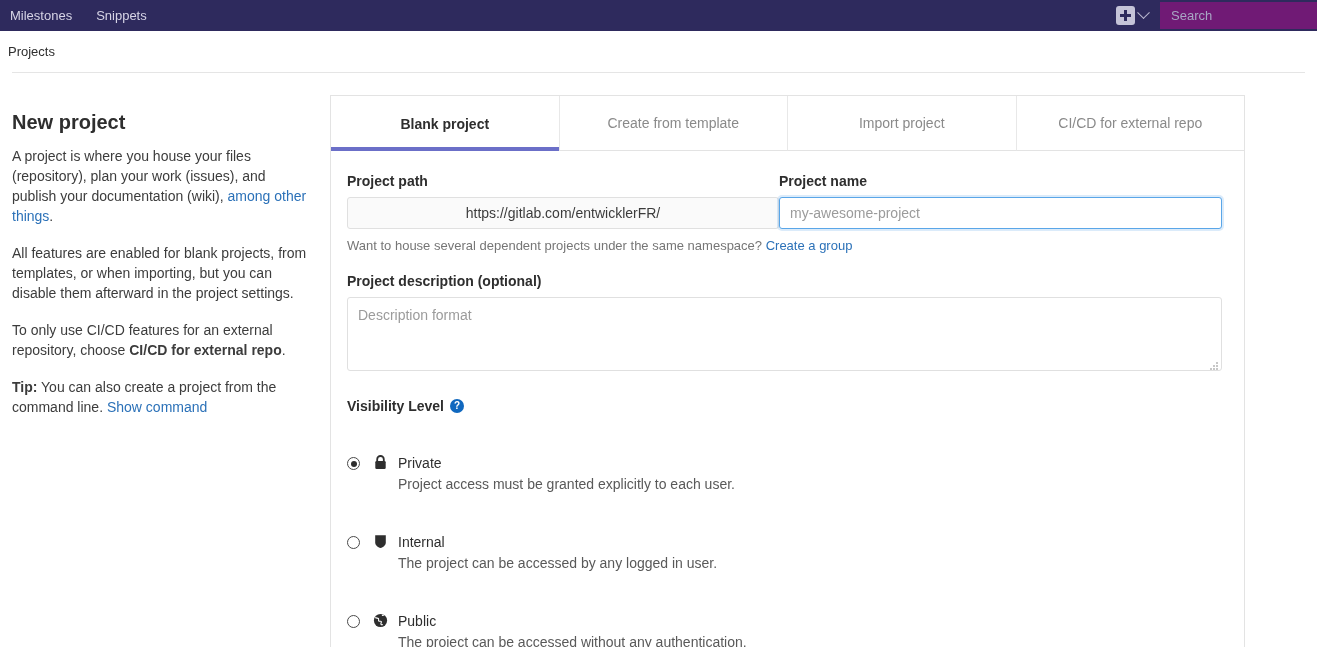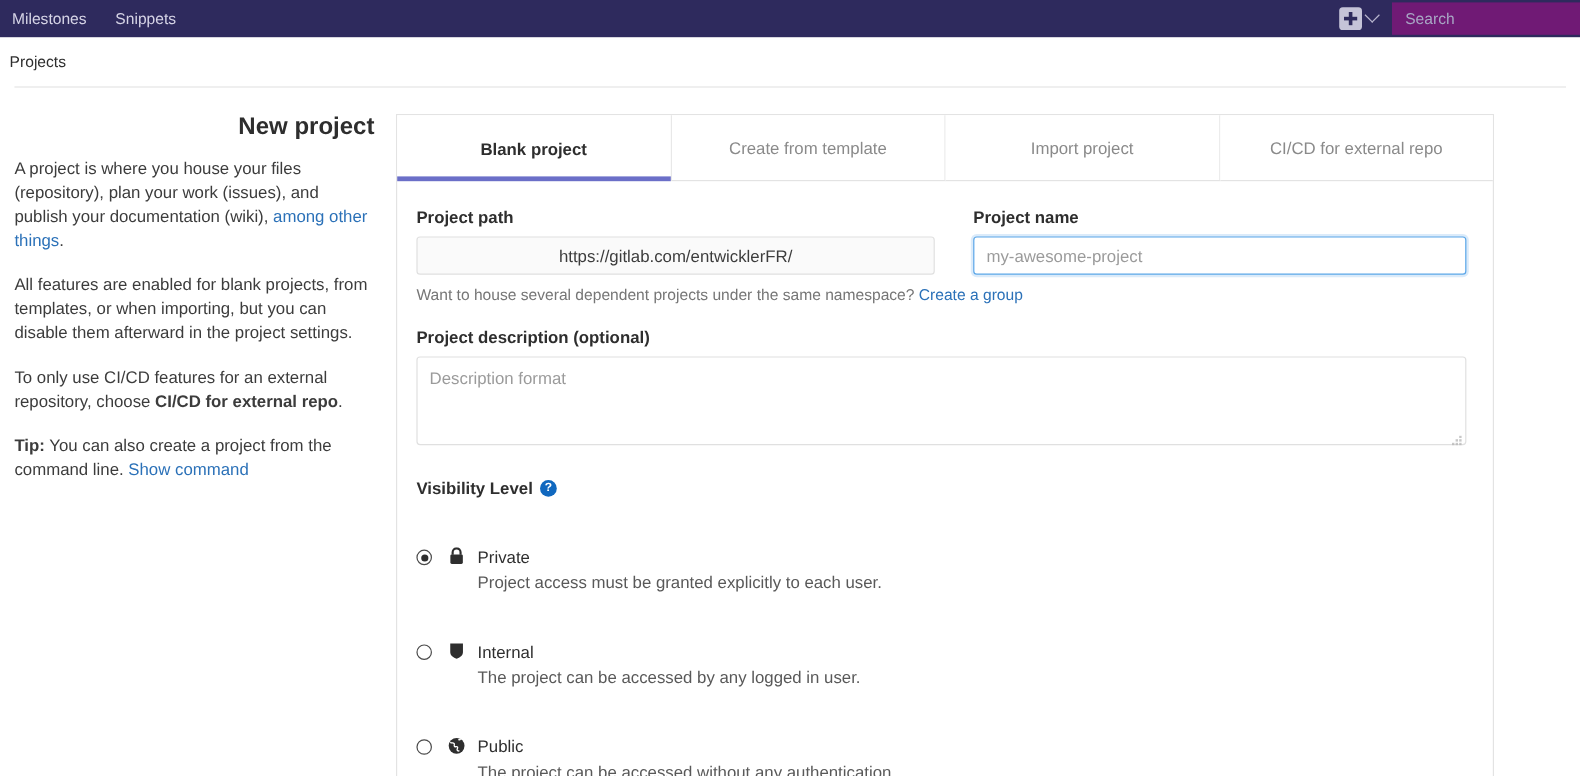--- a/index.html
+++ b/index.html
@@ -82,23 +82,22 @@
   
   .page {
     display: flex;
     padding: 22px 12px 0 12px;
     gap: 0;
   }
   .sidebar { width: 318px; flex: 0 0 318px; padding-right: 18px; }
   .sidebar h1 {
     font-size: 20px;
     font-weight: bold;
-    margin: 0 0 12px 0;
-    color: #2e2e2e;
-    text-align: right;
+    margin: 16px 0 12px 0;
+    color: #2e2e2e;
   }
   .sidebar p {
     font-size: 14px;
     line-height: 20px;
     color: #3c3c3c;
     margin: 0 0 17px 0;
   }
   .sidebar a { color: #2b71b8; text-decoration: none; }
   .sidebar b { font-weight: bold; }
 
@@ -140,21 +139,21 @@
   .card-body { padding: 22px 22px 22px 16px; }
 
   .form-label {
     font-size: 14px;
     font-weight: bold;
     color: #2e2e2e;
     margin-bottom: 8px;
     display: block;
   }
 
-  .row-two { display: flex; gap: 32px; }
+  .row-two { display: flex; }
   .col-path { width: 432px; }
   .col-name { flex: 1; }
 
   .path-static {
     height: 32px;
     background: #fafafa;
     border: 1px solid #e0e0e0;
     border-radius: 3px;
     display: flex;
     align-items: center;

